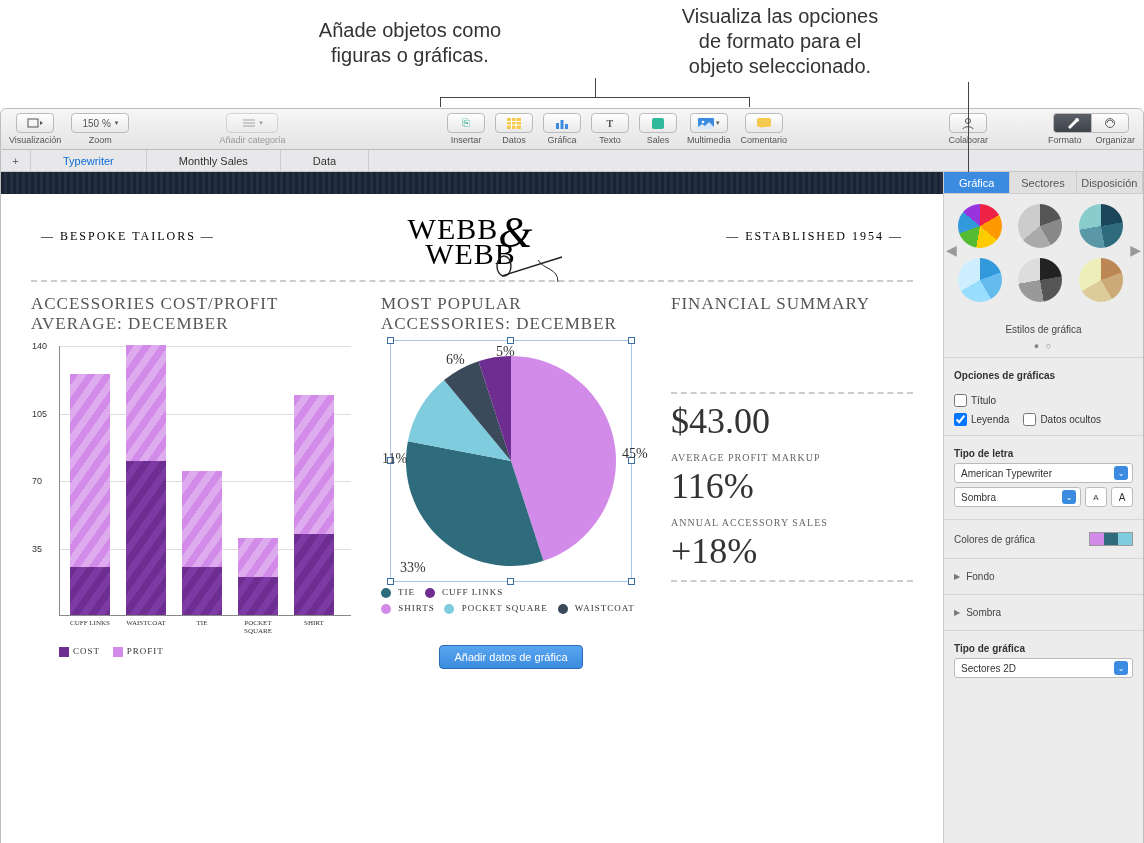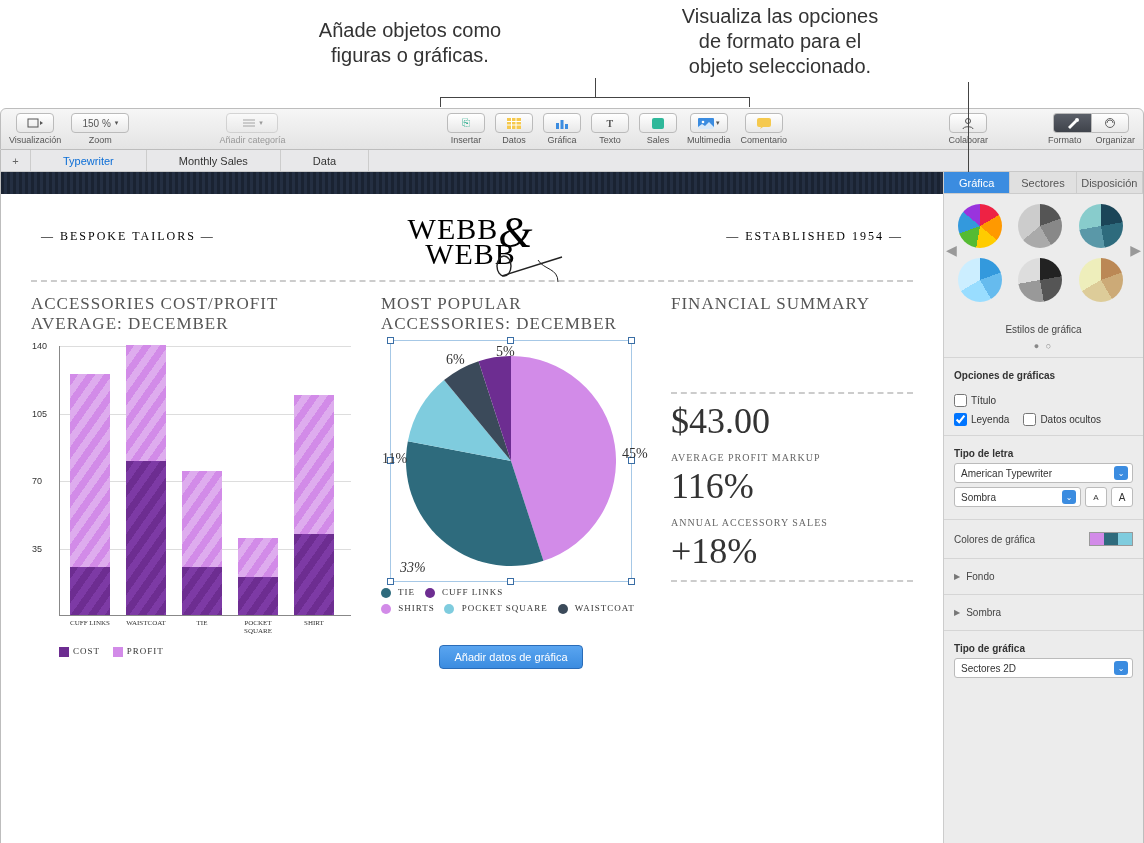--- a/index.html
+++ b/index.html
@@ -323,21 +323,21 @@
           </div>
           <svg class="pie-svg" viewBox="0 0 100 100" id="pie-svg">
               <path d="M50 50 L50 0 A50 50 0 0 1 65.45084971874738 97.55282581475768 Z" fill="#d28be8"></path>
               <path d="M50 50 L65.45084971874738 97.55282581475768 A50 50 0 0 1 0.8856374635655726 40.630934270713766 Z" fill="#2e6b7d"></path>
               <path d="M50 50 L0.8856374635655726 40.630934270713766 A50 50 0 0 1 18.128800512565522 11.474337861210529 Z" fill="#7fccde"></path>
               <path d="M50 50 L18.128800512565522 11.474337861210529 A50 50 0 0 1 34.54915028125262 2.447174185242325 Z" fill="#3b4a5a"></path>
               <path d="M50 50 L34.54915028125262 2.447174185242325 A50 50 0 0 1 49.99999999999999 0 Z" fill="#6d2d91"></path>
             </svg>
           <div id="pie-labels">
               <div class="pie-label" style="left: 216px; top: 90px;">45%</div>
-              <div class="pie-label" style="left: -6px; top: 204px; font-style: italic;">33%</div>
+              <div class="pie-label" style="left: -6px; top: 204px;">33%</div>
               <div class="pie-label" style="left: -24px; top: 95px;">11%</div>
               <div class="pie-label" style="left: 40px; top: -4px;">6%</div>
               <div class="pie-label" style="left: 90px; top: -12px;">5%</div>
             </div>
         </div>
         <div class="pie-legend" id="pie-legend">
             <div><span class="sw" style="background:#2e6b7d;border-radius:50%"></span> TIE &nbsp;&nbsp;<span class="sw" style="background:#6d2d91;border-radius:50%"></span> CUFF LINKS &nbsp;&nbsp;</div>
             <div><span class="sw" style="background:#d28be8;border-radius:50%"></span> SHIRTS &nbsp;&nbsp;<span class="sw" style="background:#7fccde;border-radius:50%"></span> POCKET SQUARE &nbsp;&nbsp;<span class="sw" style="background:#3b4a5a;border-radius:50%"></span> WAISTCOAT &nbsp;&nbsp;</div>
           </div>
         <button class="addbtn">Añadir datos de gráfica</button>

